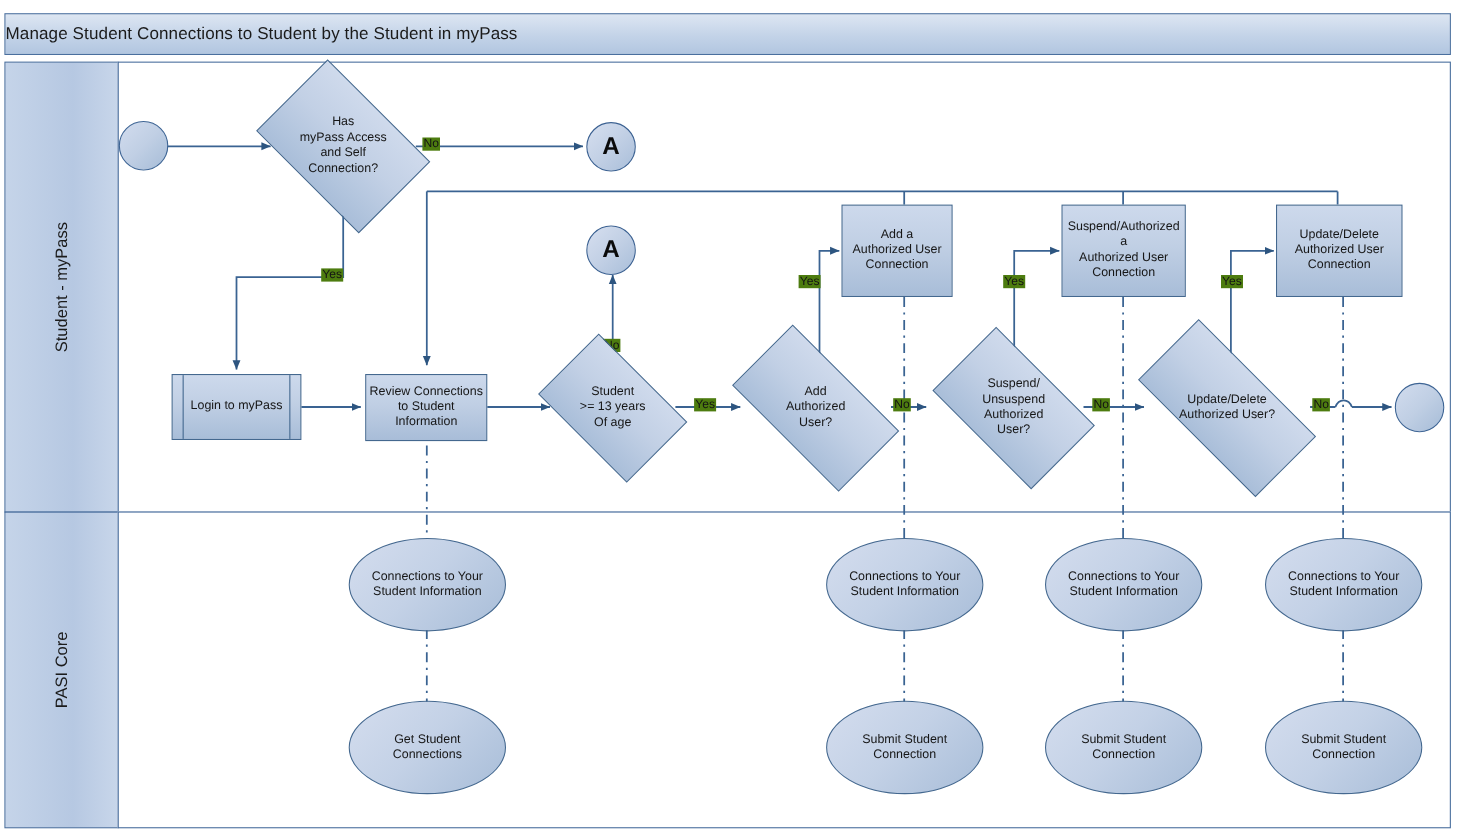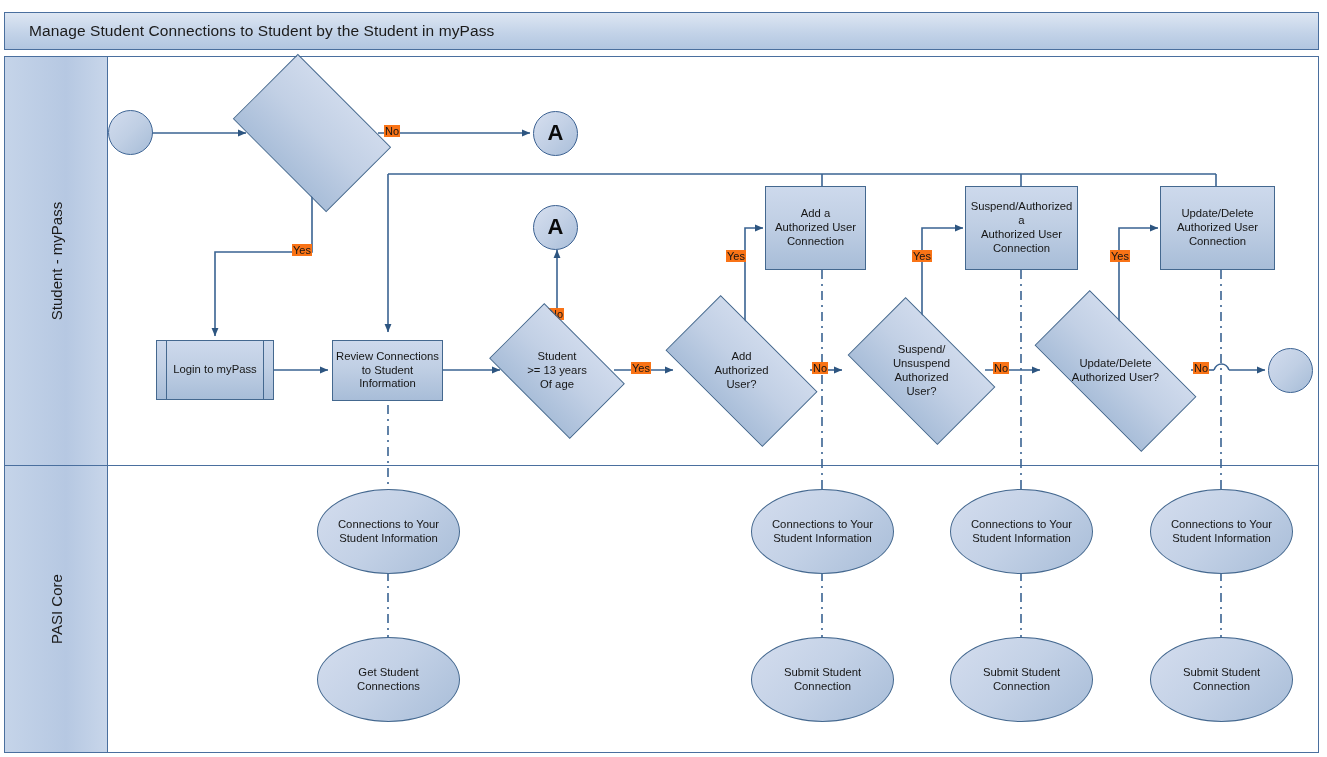--- a/index.html
+++ b/index.html
@@ -6,21 +6,21 @@
   body{font-family:"Liberation Sans", sans-serif;}
   #canvas{position:relative;width:1327px;height:757px;overflow:hidden;background:#ffffff;}
 
   
   .title-bar{
     position:absolute;left:4px;top:12px;width:1315px;height:38px;
     background:linear-gradient(to bottom,#dde6f2 0%,#c3d3e8 55%,#b2c6e0 100%);
     border:1px solid #4a6f9e;box-sizing:border-box;
     display:flex;align-items:center;
   }
-  .title-bar span{font-size:15.5px;color:#1b1b1b;padding-left:24px;letter-spacing:.1px;}
+  .title-bar span{font-size:15.5px;color:#1b1b1b;padding-left:0;letter-spacing:.1px;}
 
   .lane-hdr{
     position:absolute;left:4px;width:104px;
     background:linear-gradient(to right,#c5d4e9 0%,#b6c8e2 60%,#c8d6ea 100%);
     border:1px solid #4a6f9e;box-sizing:border-box;
   }
   .lane-hdr .vtxt{
     position:absolute;left:50%;top:50%;
     transform:translate(-50%,-50%) rotate(-90deg);
     white-space:nowrap;font-size:15px;color:#1b1b1b;
@@ -68,21 +68,21 @@
   .conn .lbl{font-size:22px;font-weight:bold;color:#0a0a0a;}
 
   .ellip{
     border-radius:50%;
     background:linear-gradient(135deg,#d4ddee 0%,#c3d1e6 48%,#a8bdd8 100%);
     border:1px solid #44688f;
   }
 
   
   .edges{position:absolute;left:0;top:0;width:1327px;height:757px;pointer-events:none;}
-  .elabel{position:absolute;font-size:11px;color:#141414;background:#f97316;padding:0 1px;white-space:nowrap;}
+  .elabel{position:absolute;font-size:11px;color:#141414;background:#4d7c0f;padding:0 1px;white-space:nowrap;}
 </style>
 </head>
 <body>
 
 <div id="canvas">
 
   <div class="title-bar">
     <span>Manage Student Connections to Student by the Student in myPass</span>
   </div>
 
@@ -159,20 +159,26 @@
   <div class="elabel" style="left:812px;top:362px;">No</div>
   <div class="elabel" style="left:912px;top:250px;">Yes</div>
   <div class="elabel" style="left:993px;top:362px;">No</div>
   <div class="elabel" style="left:1110px;top:250px;">Yes</div>
   <div class="elabel" style="left:1193px;top:362px;">No</div>
 
   <div class="shape circ" style="left:108px;top:110px;width:45px;height:45px;"></div>
 
   <div class="shape diamond" style="left:246px;top:87px;width:132px;height:92px;">
     <div class="dshape"></div>
+    <div class="lbl">
+      <div>Has</div>
+      <div>myPass Access</div>
+      <div>and Self</div>
+      <div>Connection?</div>
+    </div>
   </div>
 
   <div class="shape conn" style="left:533px;top:111px;width:45px;height:45px;">
     <span class="lbl">A</span>
   </div>
 
   <div class="shape conn" style="left:533px;top:205px;width:45px;height:45px;">
     <span class="lbl">A</span>
   </div>
 

